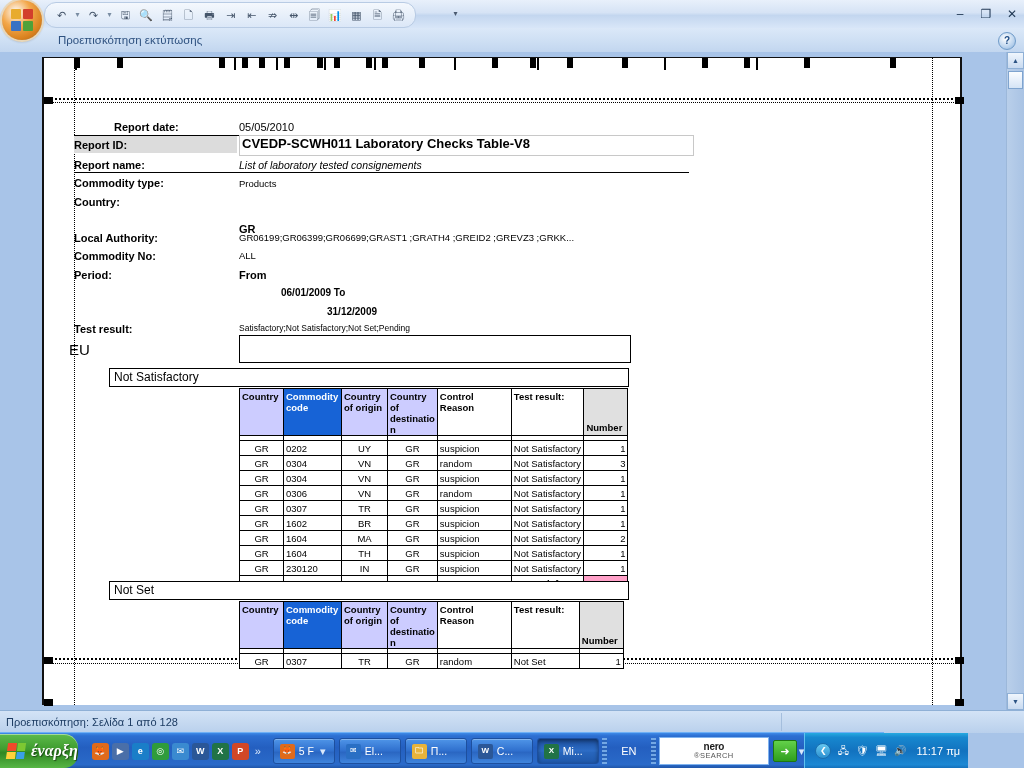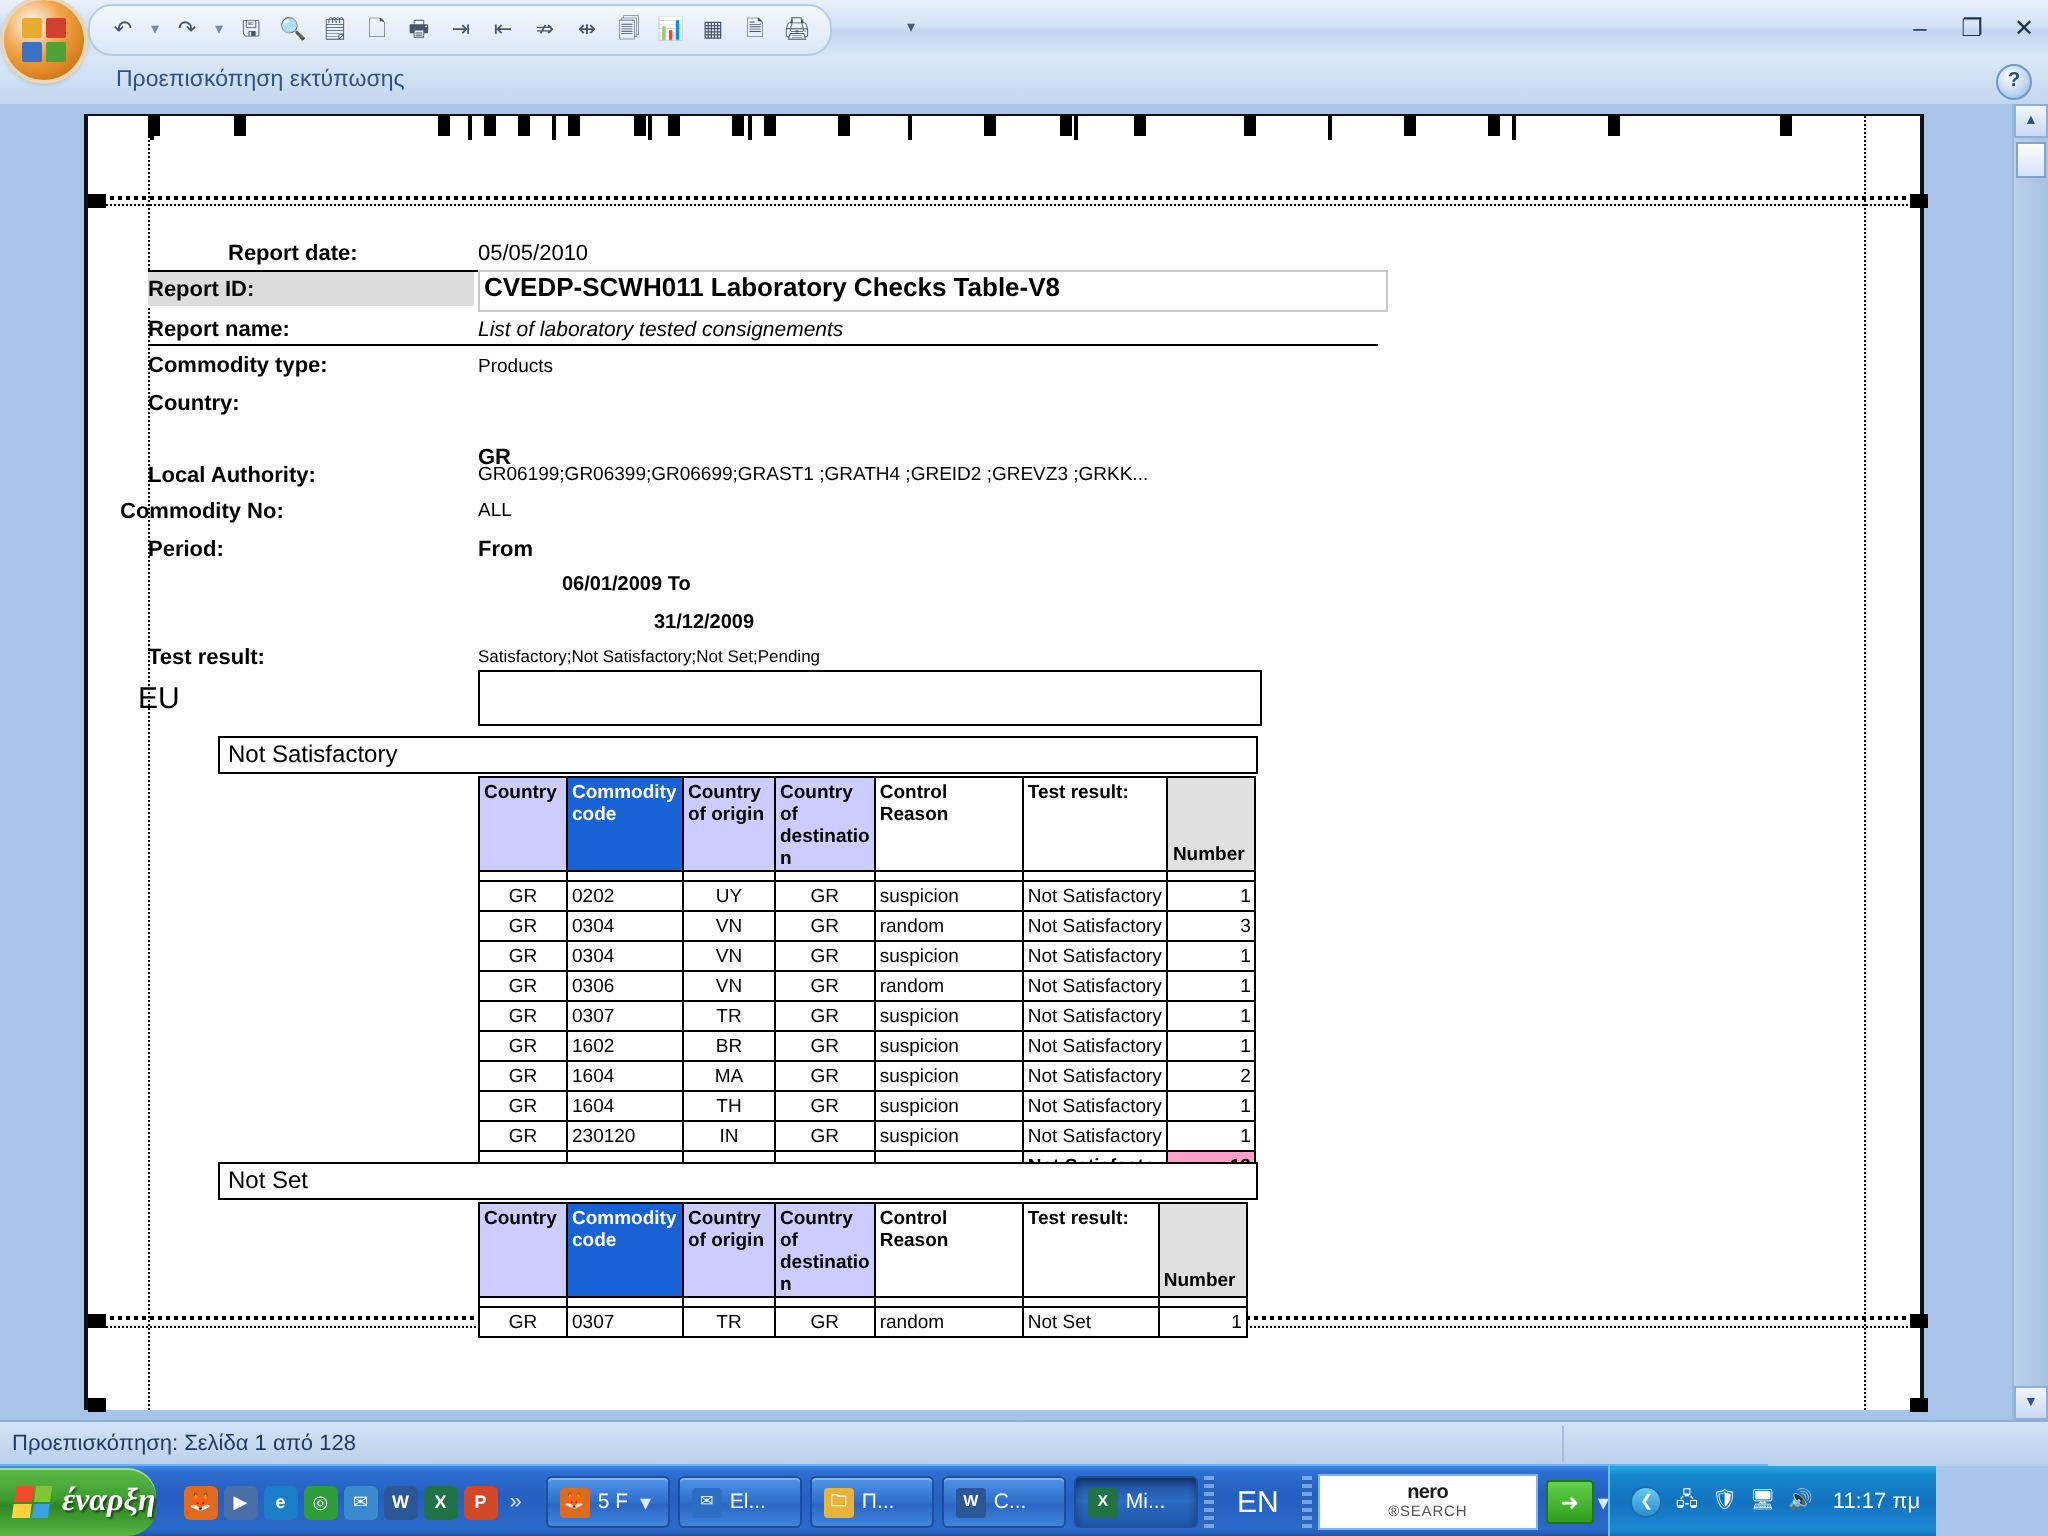--- a/index.html
+++ b/index.html
@@ -217,21 +217,21 @@
   .tbtn.active{
     background:linear-gradient(to bottom,#1c4f9f,#2d6dc6 50%,#2866bd 55%,#1f58ab);
     box-shadow:inset 0 2px 4px rgba(0,0,0,.4);
   }
   .tico{width:15px;height:15px;border-radius:2px;display:flex;align-items:center;justify-content:center;
     font-size:8px;font-weight:bold;color:#fff;line-height:1;}
 
   .tray{margin-left:auto;display:flex;align-items:center;height:36px;}
   .lang{
     height:22px;min-width:28px;display:flex;align-items:center;justify-content:center;
-    font-size:15px;color:#fff;padding:0 5px;
+    font-size:11px;color:#fff;padding:0 5px;
   }
   .nerobox{
     height:26px;width:108px;background:#fff;border:1px solid #7fb3ef;
     display:flex;flex-direction:column;align-items:center;justify-content:center;line-height:1;
   }
   .nerobox .n1{font-size:10px;font-weight:bold;color:#1a1a1a;letter-spacing:-.3px;}
   .nerobox .n2{font-size:7.5px;color:#555;letter-spacing:.4px;}
   .gobtn{width:22px;height:20px;background:linear-gradient(to bottom,#63d14a,#2f9e1c);
     border:1px solid #1d7711;border-radius:2px;color:#fff;font-size:11px;
     display:flex;align-items:center;justify-content:center;margin-left:4px;}
@@ -357,21 +357,21 @@
 
         <div class="lbl" style="left:30px;top:119px;">Commodity type:</div>
         <div class="val small" style="left:195px;top:120px;">Products</div>
 
         <div class="lbl" style="left:30px;top:138px;">Country:</div>
         <div class="val bold" style="left:195px;top:165px;">GR</div>
 
         <div class="lbl" style="left:30px;top:174px;">Local Authority:</div>
         <div class="val small" style="left:195px;top:174px;text-align:right;">GR06199;GR06399;GR06699;GRAST1 ;GRATH4 ;GREID2 ;GREVZ3 ;GRKK...</div>
 
-        <div class="lbl" style="left:16px;top:192px;">Commodity No:</div>
+        <div class="lbl" style="left:30px;top:192px;">Commodity No:</div>
         <div class="val small" style="left:195px;top:192px;">ALL</div>
 
         <div class="lbl" style="left:30px;top:211px;">Period:</div>
         <div class="val bold" style="left:195px;top:211px;">From</div>
         <div class="val bold" style="left:237px;top:229px;font-size:10px;">06/01/2009  To</div>
         <div class="val bold" style="left:283px;top:248px;font-size:10px;">31/12/2009</div>
 
         <div class="lbl" style="left:30px;top:265px;">Test result:</div>
         <div class="val small" style="left:195px;top:265px;font-size:8.5px;">Satisfactory;Not Satisfactory;Not Set;Pending</div>
 

